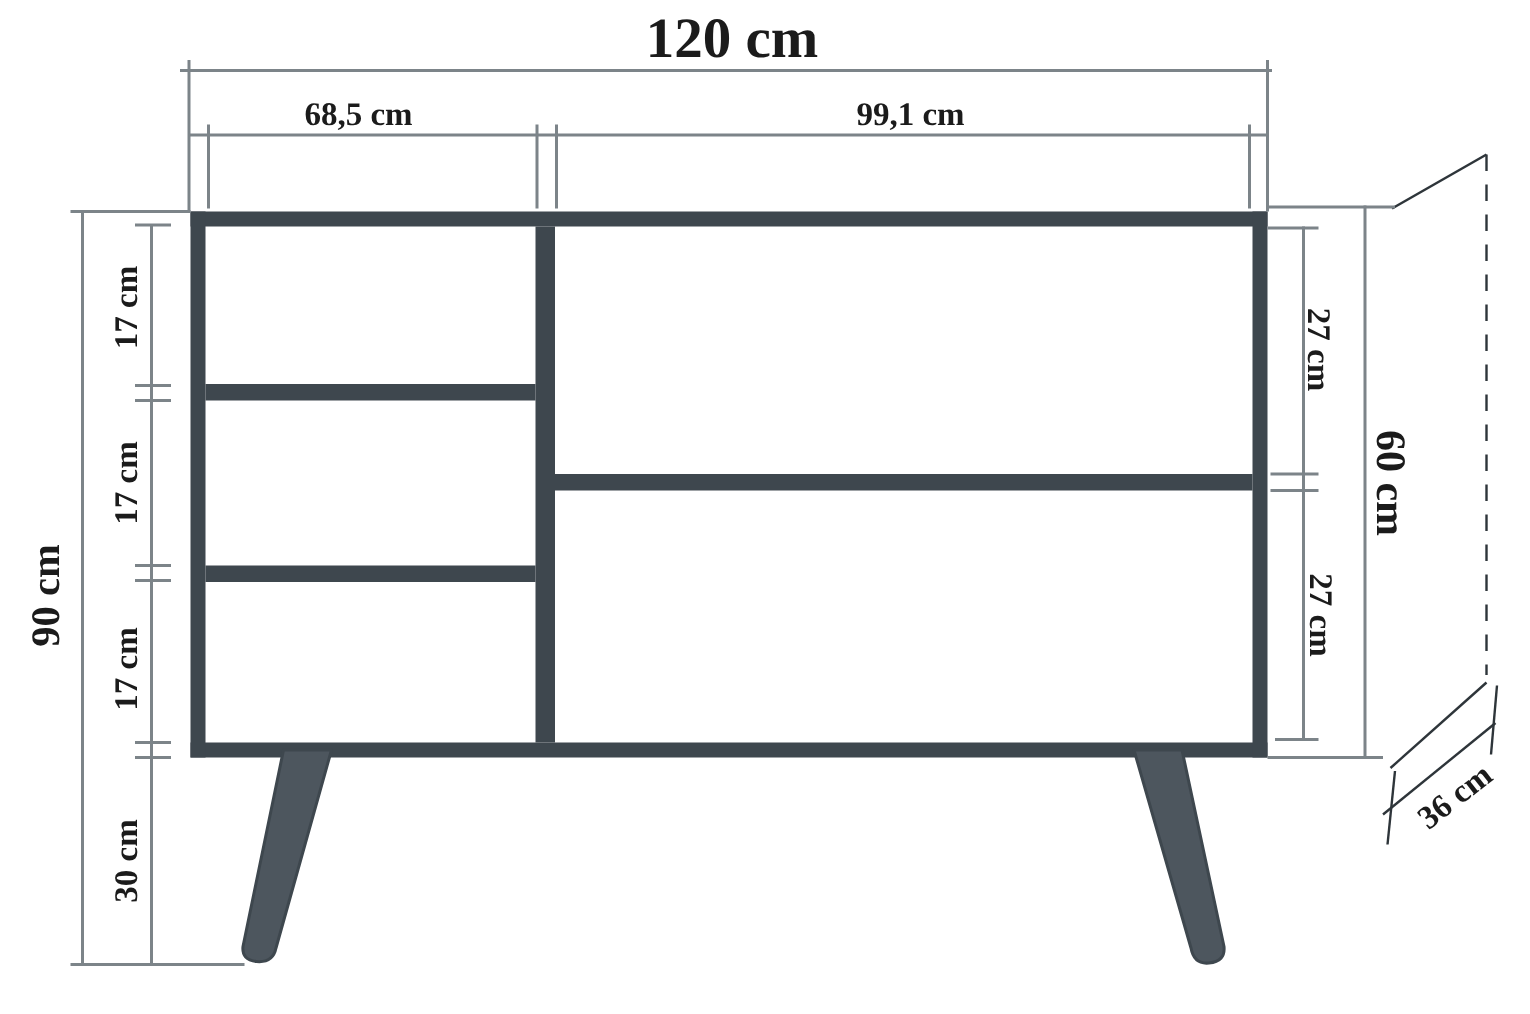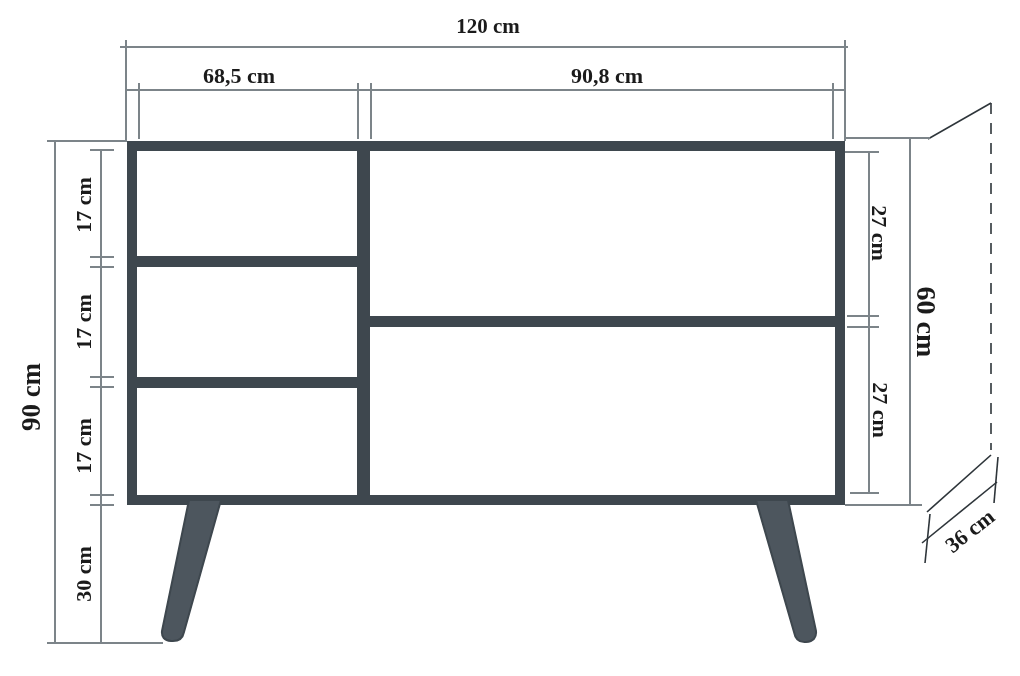--- a/index.html
+++ b/index.html
@@ -20,21 +20,21 @@
   .hline{position:absolute;height:2px;background:var(--dimension_line);}
   .vline{position:absolute;width:2px;background:var(--dimension_line);}
   .tick{position:absolute;height:2px;width:24px;background:var(--dimension_line);}
   .lbl{
     position:absolute;color:var(--text);font-weight:bold;white-space:nowrap;
     transform:translate(-50%,-50%);line-height:1;
   }
   .rot-l{transform:translate(-50%,-50%) rotate(-90deg);}
   .rot-r{transform:translate(-50%,-50%) rotate(90deg);}
   .rot-d{transform:translate(-50%,-50%) rotate(-38deg);}
-  .fs30{font-size:21px;} .fs28{font-size:28px;} .fs27{font-size:27px;} .fs22{font-size:22px;}
+  .fs30{font-size:38px;} .fs28{font-size:28px;} .fs27{font-size:27px;} .fs22{font-size:22px;}
   svg.overlay{position:absolute;left:0;top:0;}
   .leg{fill:var(--leg);stroke:var(--frame);stroke-width:2;stroke-linejoin:round;}
   .proj{stroke:var(--projection_line);stroke-width:1.6;fill:none;}
   .dashed{stroke-dasharray:11 9;}
 </style>
 </head>
 <body>
 
 <div class="canvas">
 
@@ -83,21 +83,21 @@
   <div class="vline" style="left:909px;top:137px;height:369px;"></div>
   <div class="hline" style="left:845px;top:137px;width:85px;"></div>
   <div class="hline" style="left:845px;top:151px;width:34px;"></div>
   <div class="hline" style="left:847px;top:315px;width:32px;"></div>
   <div class="hline" style="left:847px;top:326px;width:32px;"></div>
   <div class="hline" style="left:850px;top:492px;width:29px;"></div>
   <div class="hline" style="left:845px;top:504px;width:77px;"></div>
 
   <div class="lbl fs30" style="left:488px;top:26px;">120 cm</div>
   <div class="lbl fs22" style="left:239px;top:76px;">68,5 cm</div>
-  <div class="lbl fs22" style="left:607px;top:76px;">90,8 cm</div>
+  <div class="lbl fs22" style="left:607px;top:76px;">99,1 cm</div>
   <div class="lbl fs27 rot-l" style="left:31px;top:397px;">90 cm</div>
   <div class="lbl fs22 rot-l" style="left:84px;top:205px;">17 cm</div>
   <div class="lbl fs22 rot-l" style="left:84px;top:322px;">17 cm</div>
   <div class="lbl fs22 rot-l" style="left:84px;top:446px;">17 cm</div>
   <div class="lbl fs22 rot-l" style="left:84px;top:574px;">30 cm</div>
   <div class="lbl fs22 rot-r" style="left:879px;top:233px;">27 cm</div>
   <div class="lbl fs28 rot-r" style="left:926px;top:322px;">60 cm</div>
   <div class="lbl fs22 rot-r" style="left:880px;top:410px;">27 cm</div>
   <div class="lbl fs22 rot-d" style="left:970px;top:531px;">36 cm</div>
 

